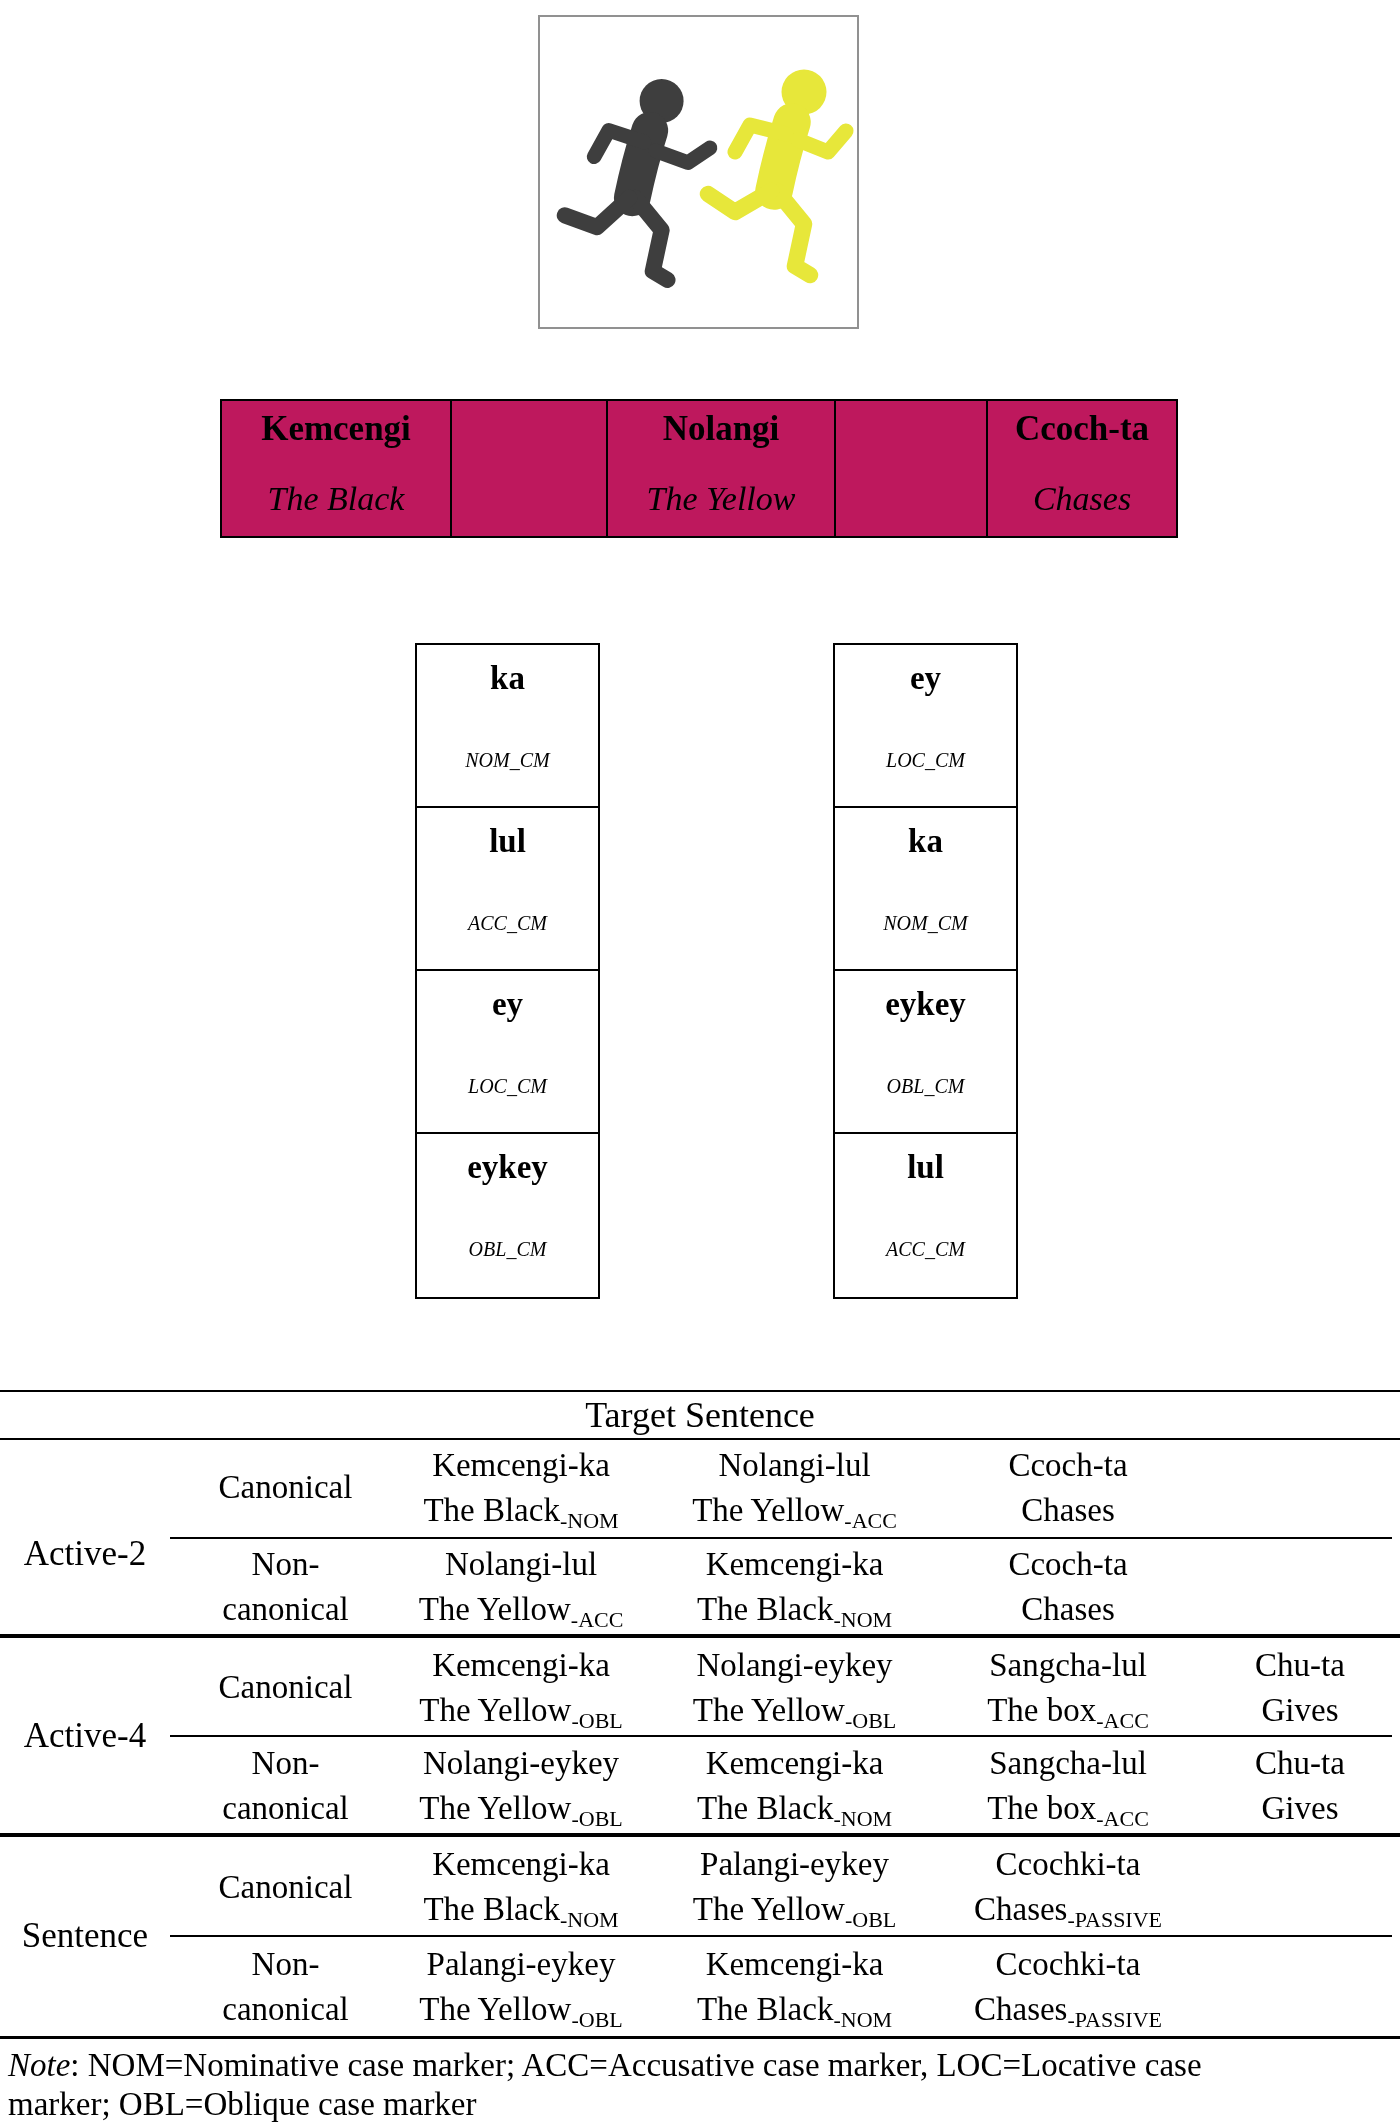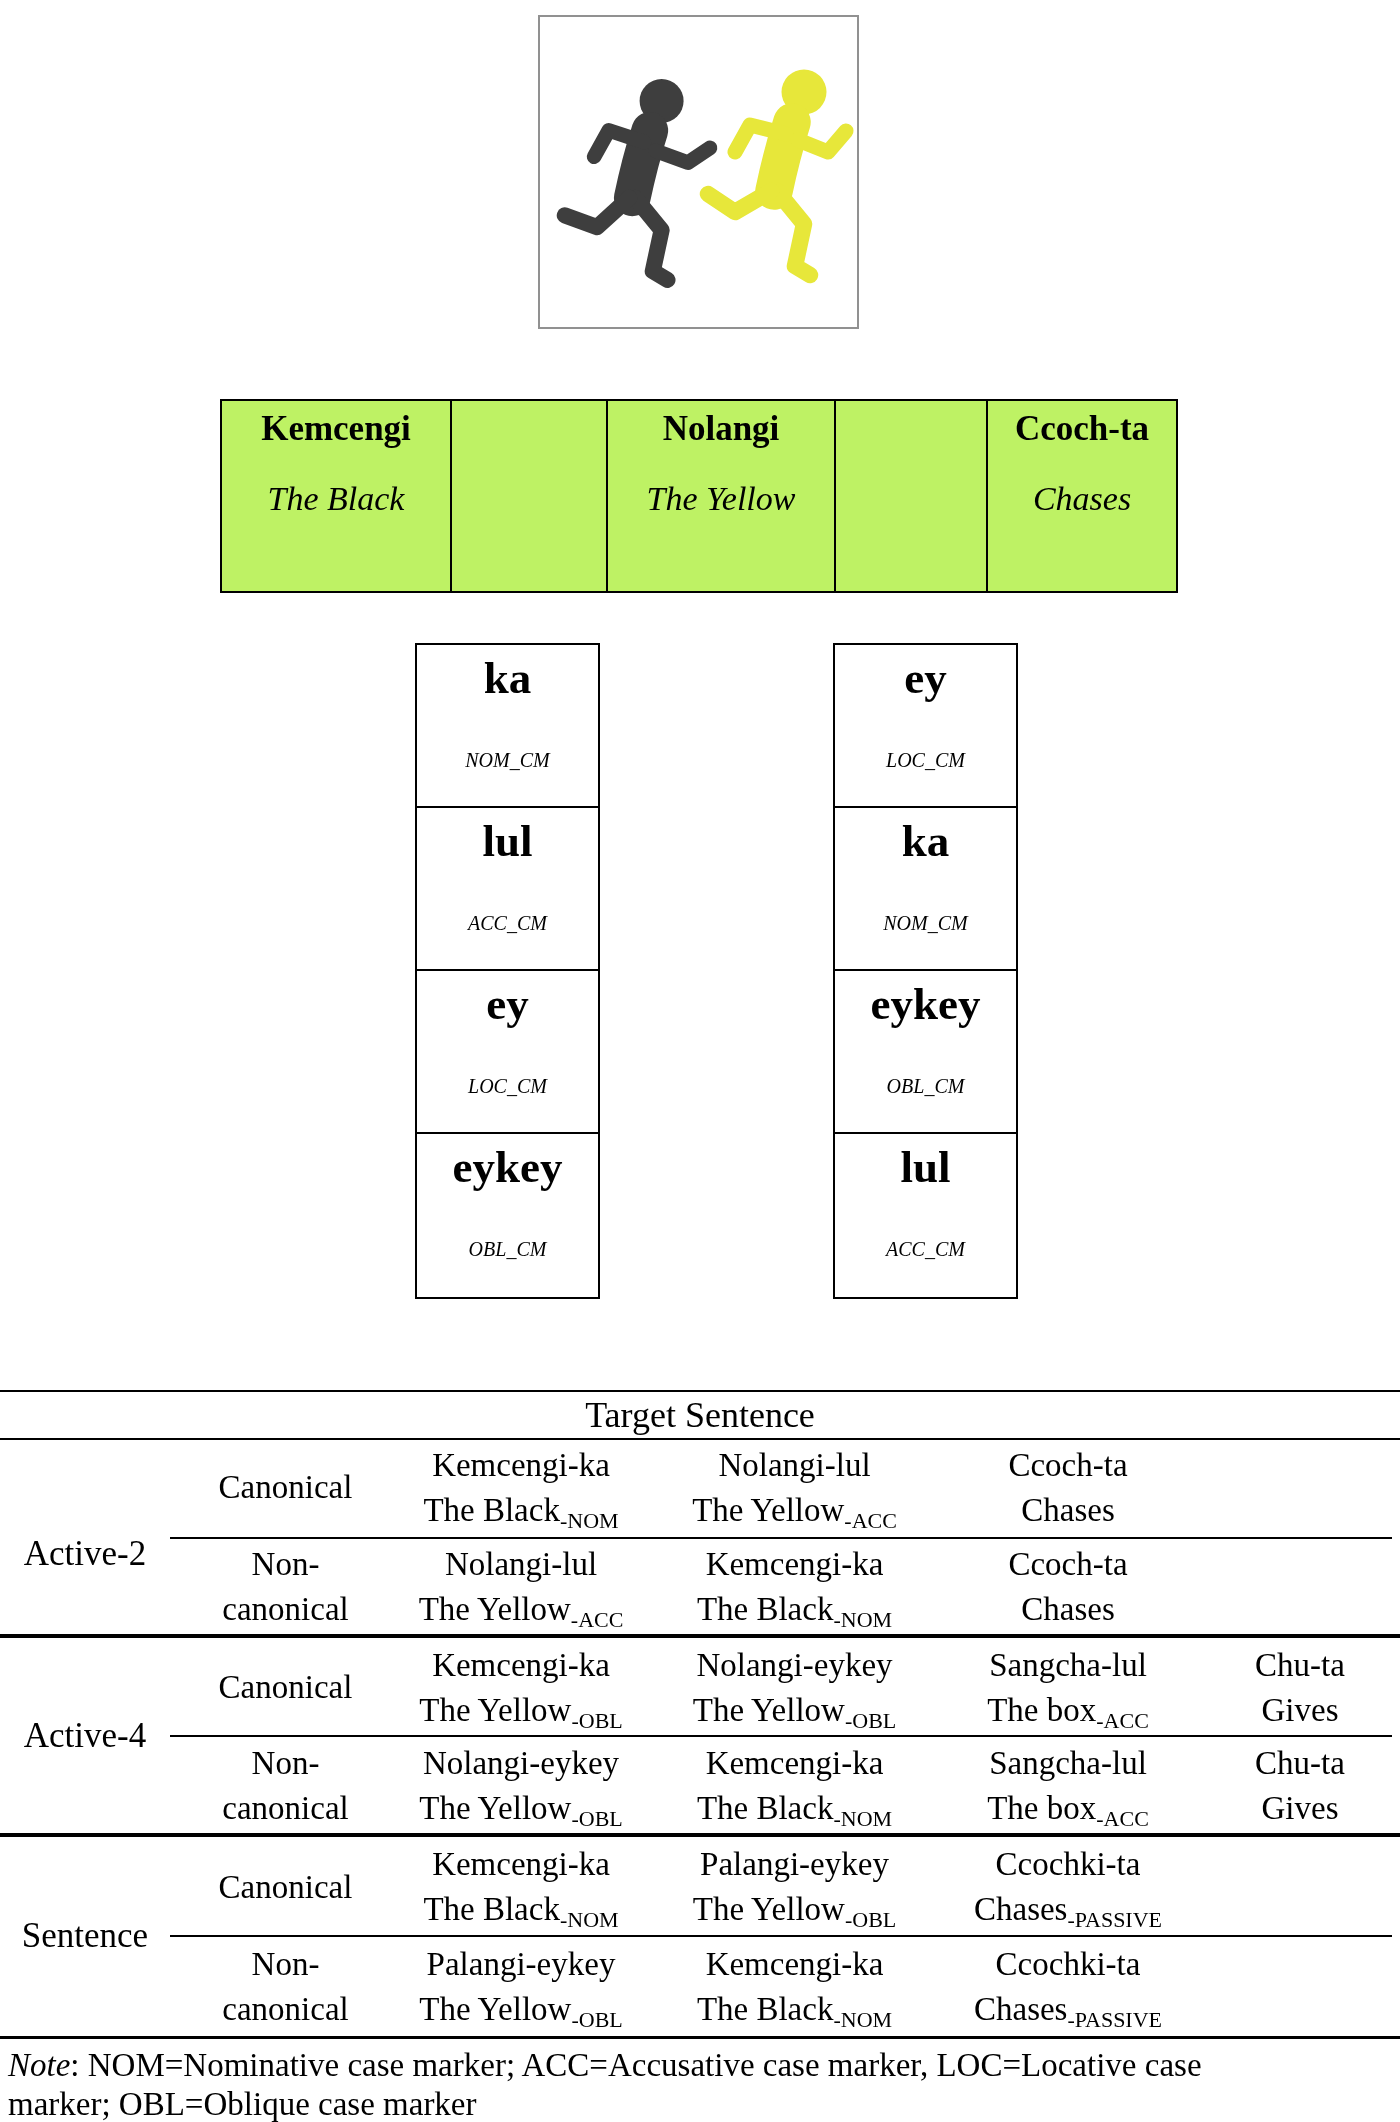--- a/index.html
+++ b/index.html
@@ -13,22 +13,22 @@
   .figure-box {
     position:absolute; left:538px; top:15px; width:321px; height:314px;
     border:2px solid #919191; background:#fff;
   }
   .runner { position:absolute; }
   #runner-black { left:16px; top:52px; width:176px; height:240px; }
   #runner-yellow { left:156px; top:42px; width:180px; height:246px; }
 
   
   .word-table {
-    position:absolute; left:220px; top:399px; width:958px; height:194px;
-    border:2px solid #000; display:flex; background:#bef264;
+    position:absolute; left:220px; top:399px; width:958px; height:139px;
+    border:2px solid #000; display:flex; background:#be185d;
   }
   .word-cell {
     border-right:2px solid #000; display:flex; flex-direction:column;
     align-items:center; padding-top:8px; row-gap:30px; overflow:hidden;
   }
   .word-cell:last-child { border-right:none; }
   .wc0 { width:230px; } .wc1 { width:156px; } .wc2 { width:228px; }
   .wc3 { width:152px; } .wc4 { flex:1; }
   .word-word  { font-weight:bold; font-size:35px; line-height:40px; }
   .word-gloss { font-style:italic; font-size:34px; line-height:40px; }
@@ -38,21 +38,21 @@
     position:absolute; width:185px; border:2px solid #000; background:#fff;
   }
   #mcol-left  { left:415px; top:643px; }
   #mcol-right { left:833px; top:643px; }
   .marker-cell {
     height:163px; border-bottom:2px solid #000;
     display:flex; flex-direction:column; align-items:center;
     padding-top:14px; row-gap:44px; overflow:hidden;
   }
   .marker-cell:last-child { border-bottom:none; }
-  .marker-word  { font-weight:bold; font-size:45px; line-height:38px; }
+  .marker-word  { font-weight:bold; font-size:33px; line-height:38px; }
   .marker-gloss { font-style:italic; font-size:20px; line-height:38px; }
 
   
   .rule { position:absolute; background:#000; }
   #rule-top     { left:0;   top:1390px; width:1400px; height:2px; }
   #rule-header  { left:0;   top:1438px; width:1400px; height:2px; }
   #rule-sub-0   { left:170px; top:1537px; width:1222px; height:2px; }
   #rule-group-0 { left:0;   top:1634px; width:1400px; height:4px; }
   #rule-sub-1   { left:170px; top:1735px; width:1222px; height:2px; }
   #rule-group-1 { left:0;   top:1833px; width:1400px; height:4px; }

